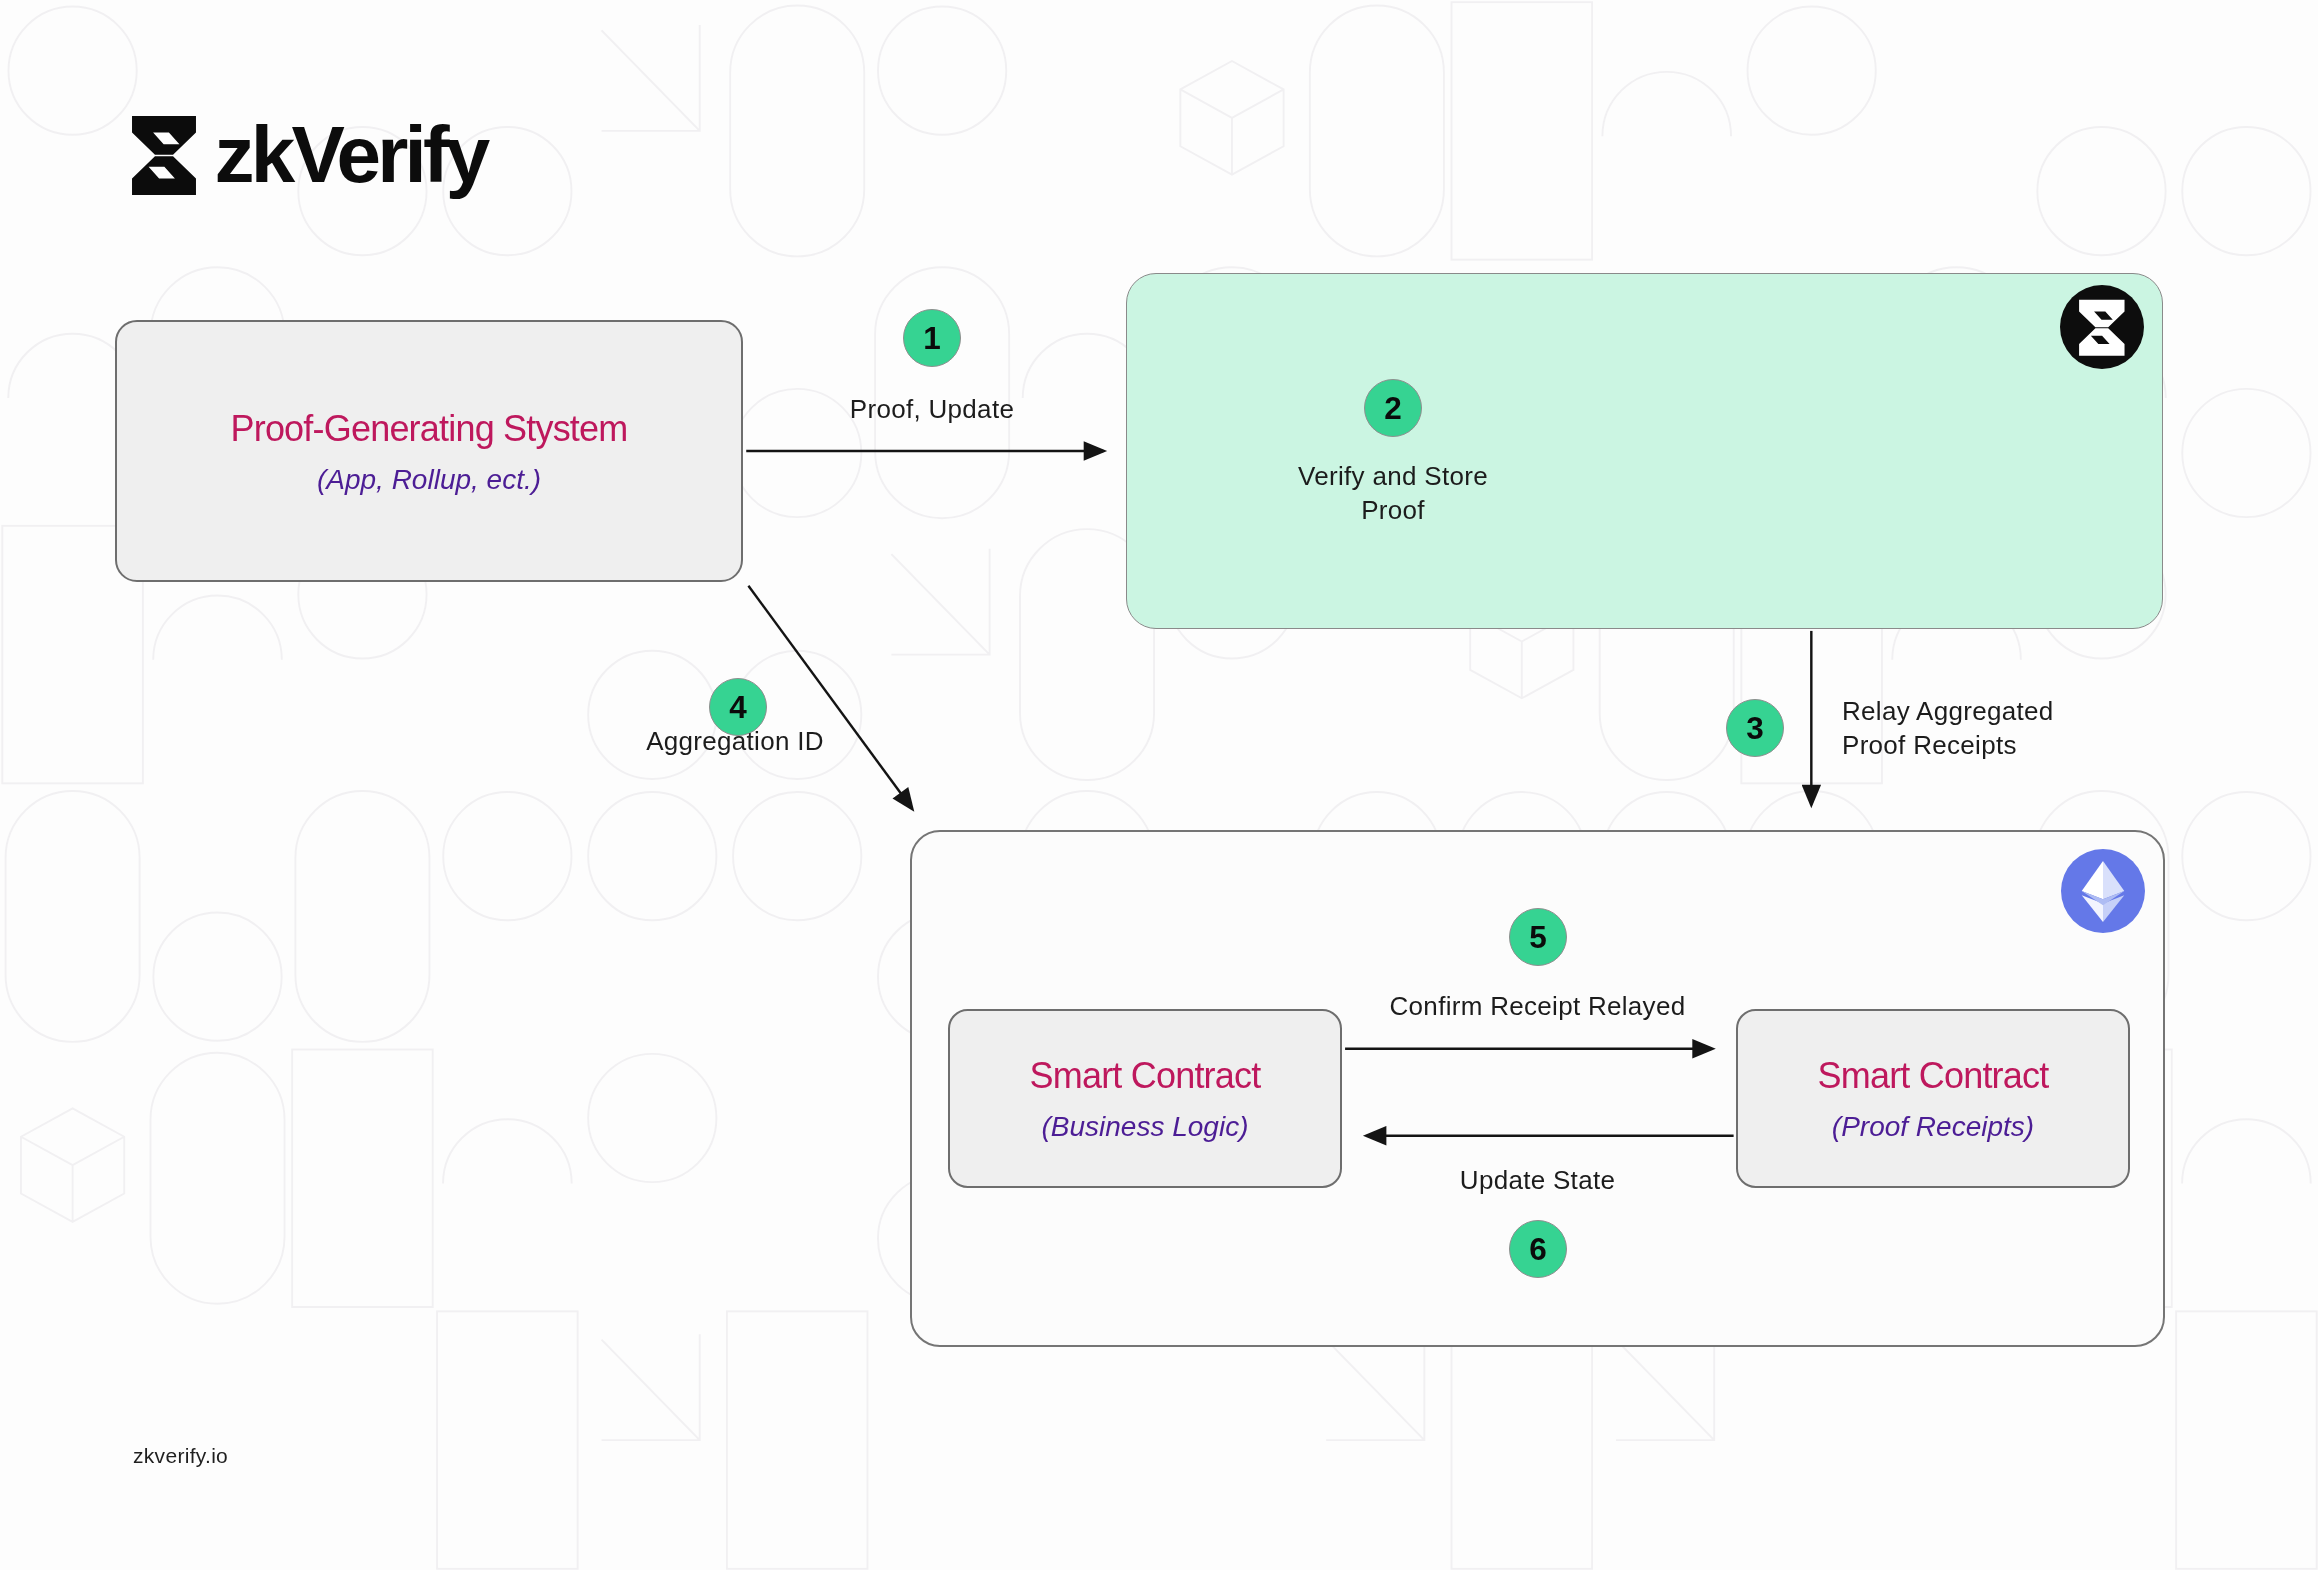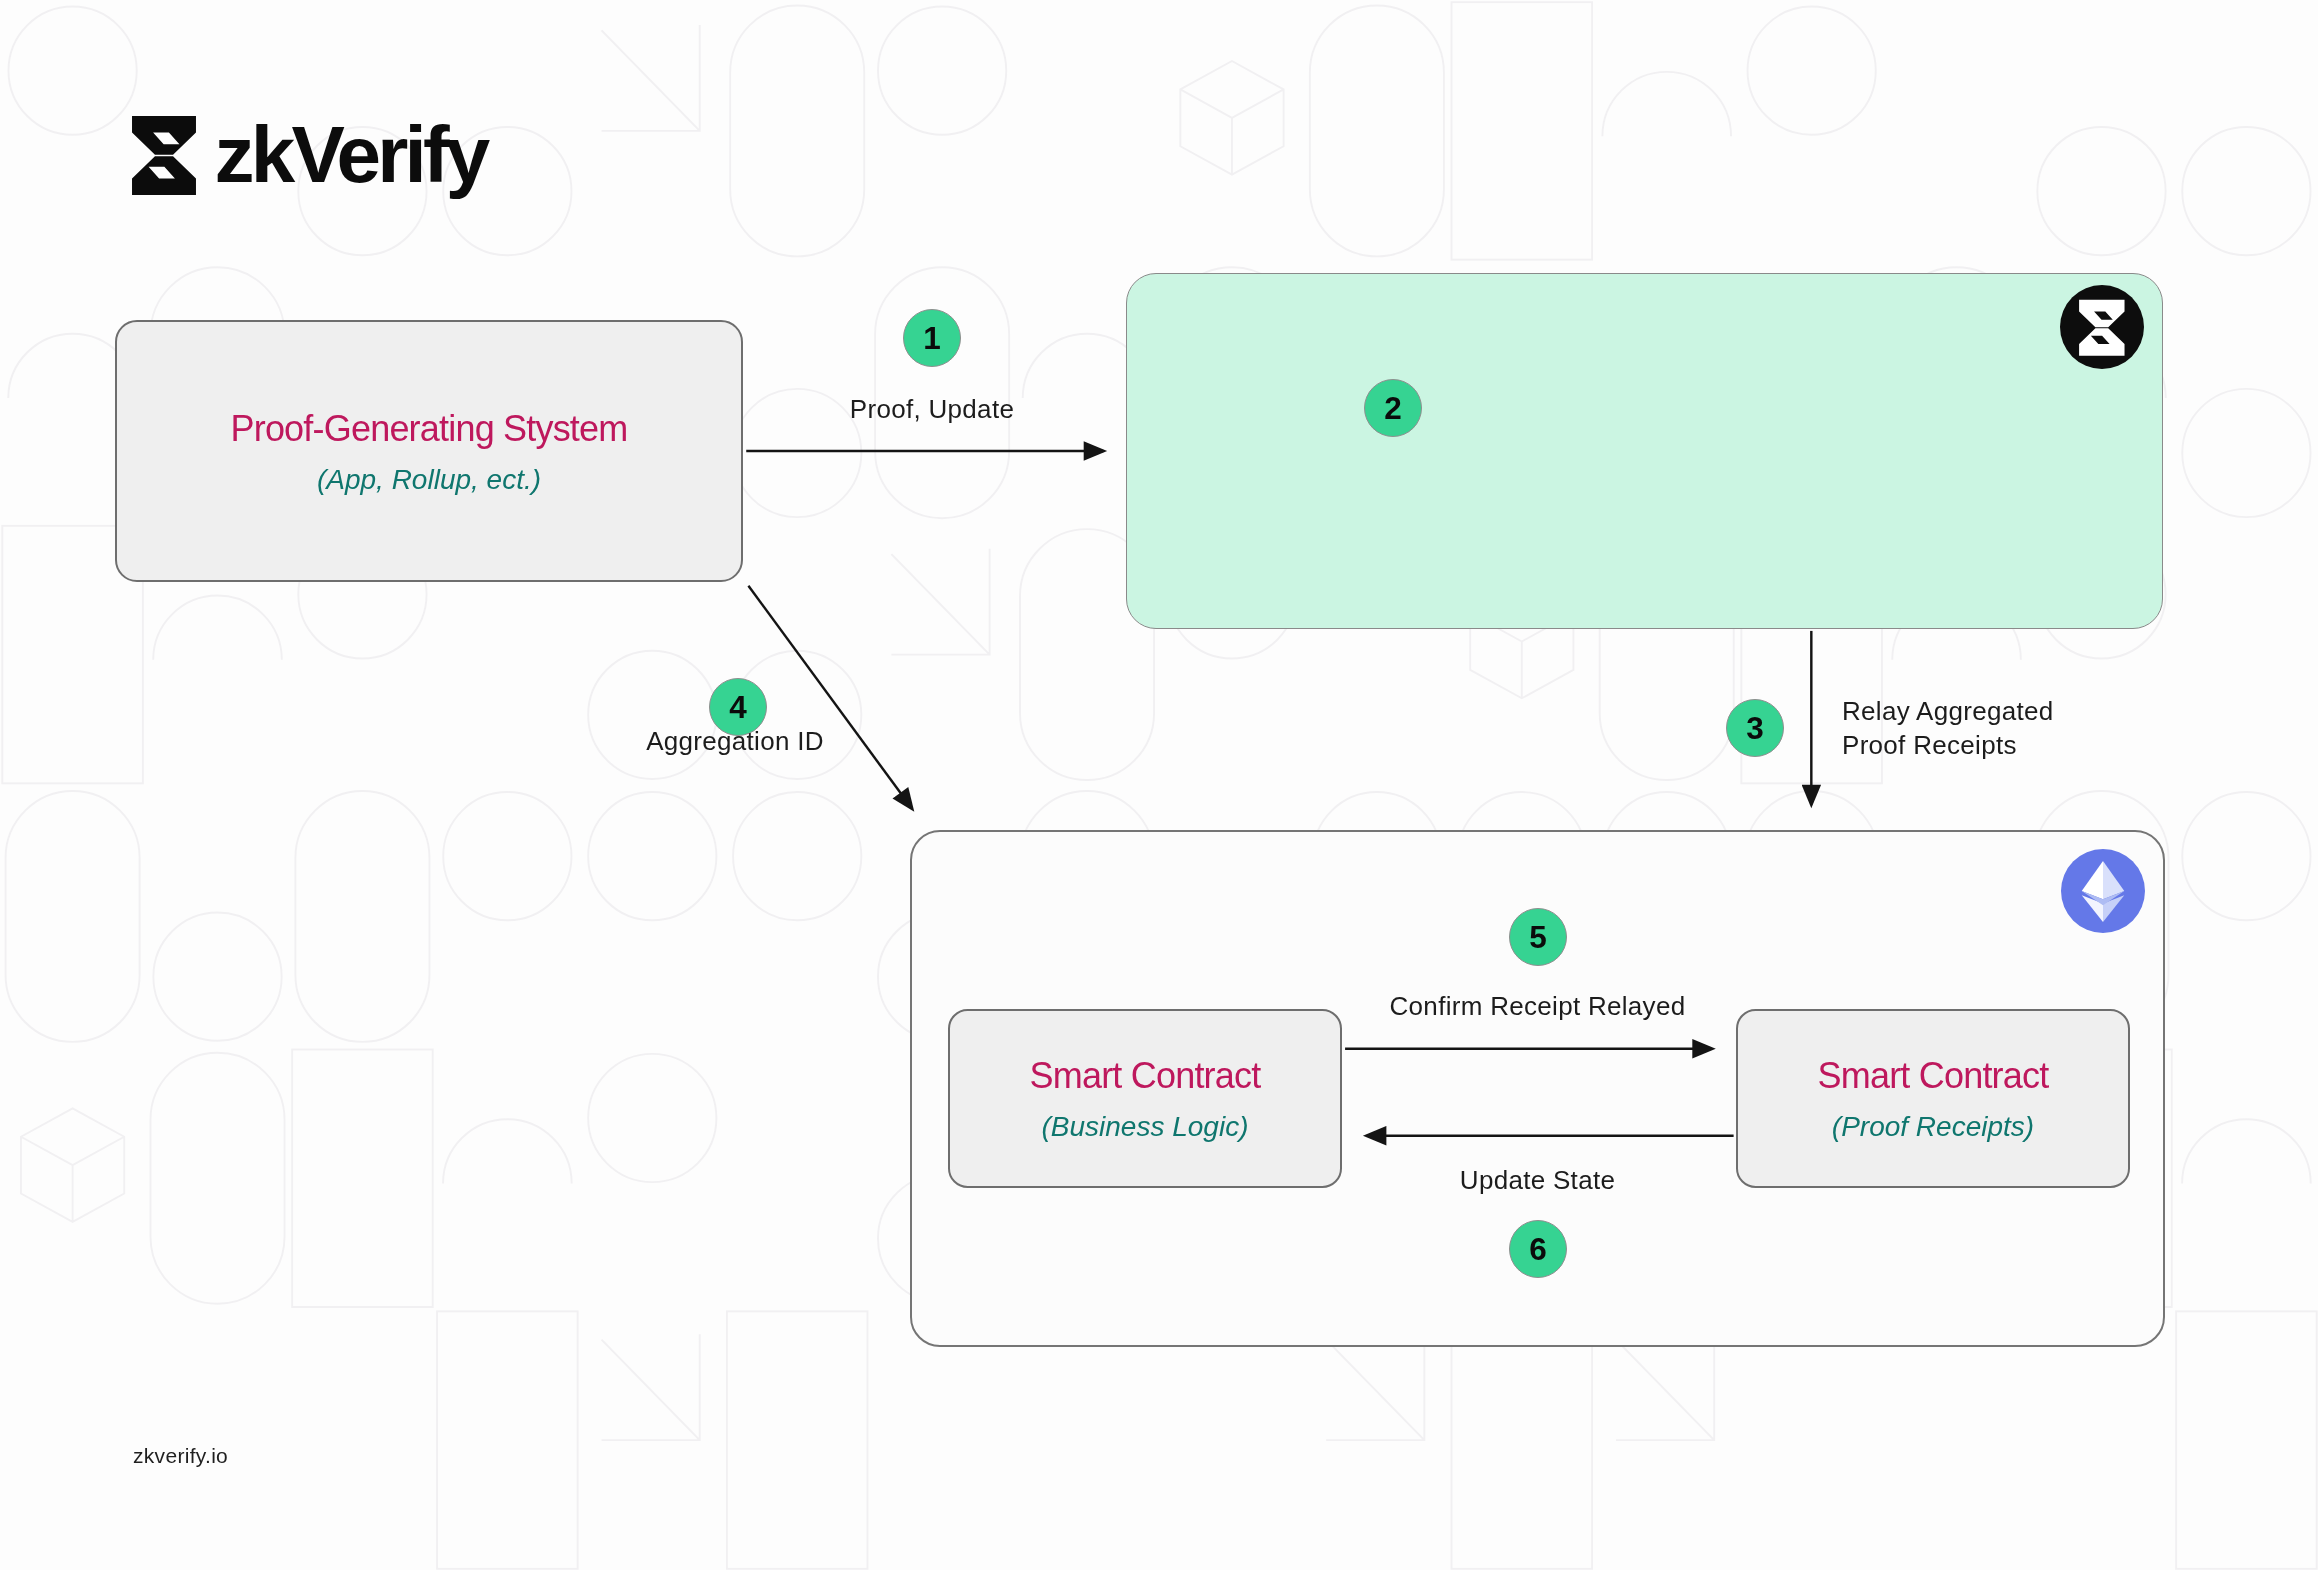--- a/index.html
+++ b/index.html
@@ -27,21 +27,21 @@
   .logo-mark{width:64px;height:79px;}
   .logo-text{font-size:80px;font-weight:bold;letter-spacing:-3.8px;color:#0c0c0c;line-height:1;}
   
   .node{
     position:absolute;background:var(--node-fill);
     border:2.7px solid var(--node-border);border-radius:22px;
     display:flex;flex-direction:column;align-items:center;justify-content:center;
     z-index:4;text-align:center;
   }
   .node-title{font-size:36px;font-weight:normal;letter-spacing:-0.8px;color:#be185d;line-height:1.25;}
-  .node-sub{font-size:28px;font-style:italic;color:#0f766e;margin-top:12px;line-height:1.2;}
+  .node-sub{font-size:28px;font-style:italic;color:#4c1d95;margin-top:12px;line-height:1.2;}
   
   .panel-green{
     position:absolute;left:1126px;top:273px;width:1037px;height:356px;
     background:var(--mint-panel);border:1.6px solid var(--panel-border);border-radius:30px;z-index:2;
   }
   .panel-eth{
     position:absolute;left:910px;top:830px;width:1255px;height:517px;
     background:var(--outer-box-fill);border:2.2px solid var(--outer-box-border);border-radius:30px;z-index:2;
   }
   
@@ -215,20 +215,24 @@
   </svg>
 
   <div class="step-circle" style="left:903px;top:309px;">
     <span>1</span>
   </div>
   <div class="step-label center" style="left:769px;top:392px;width:326px;">Proof, Update</div>
 
   <div class="step-circle" style="left:1364px;top:379px;">
     <span>2</span>
   </div>
+  <div class="step-label center" style="left:1230px;top:459px;width:326px;">
+    <div>Verify and Store</div>
+    <div>Proof</div>
+  </div>
 
   <div class="step-circle" style="left:1726px;top:699px;">
     <span>3</span>
   </div>
   <div class="step-label" style="left:1842px;top:694px;">
     <div>Relay Aggregated</div>
     <div>Proof Receipts</div>
   </div>
 
   <div class="step-circle" style="left:709px;top:678px;">

